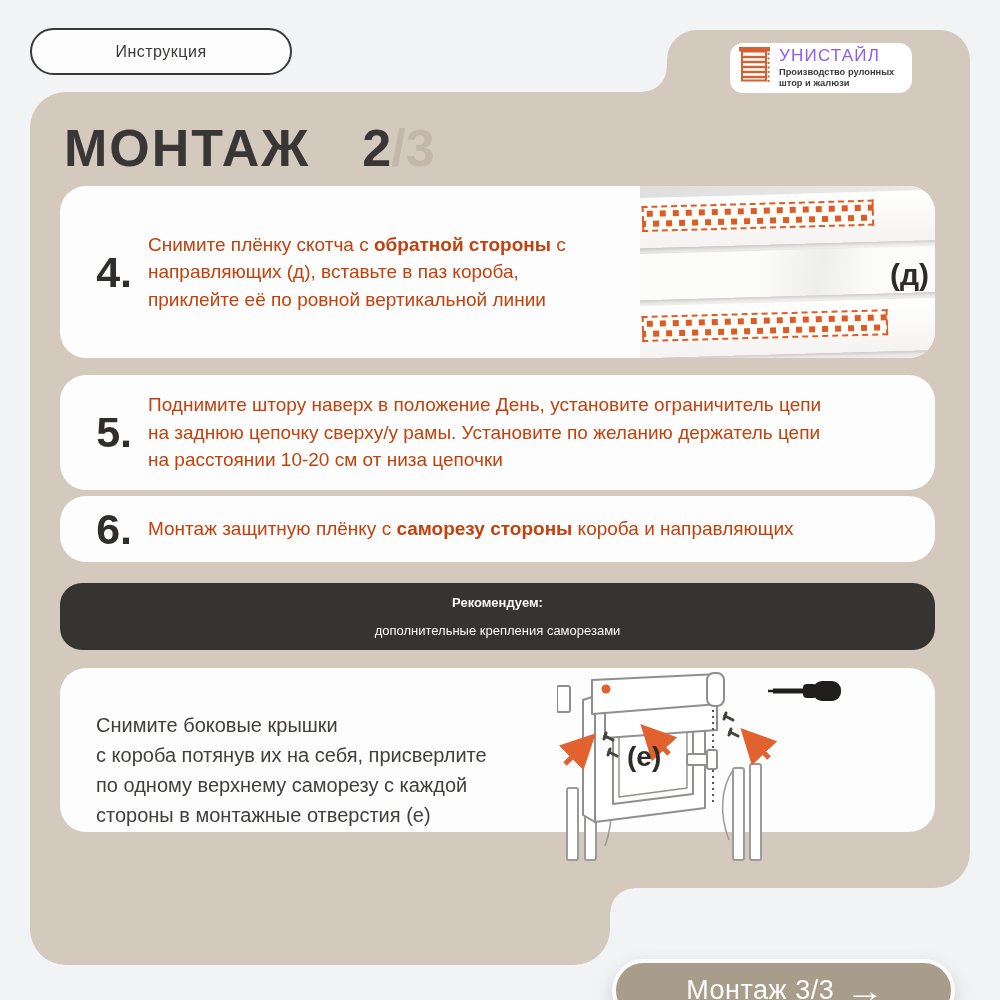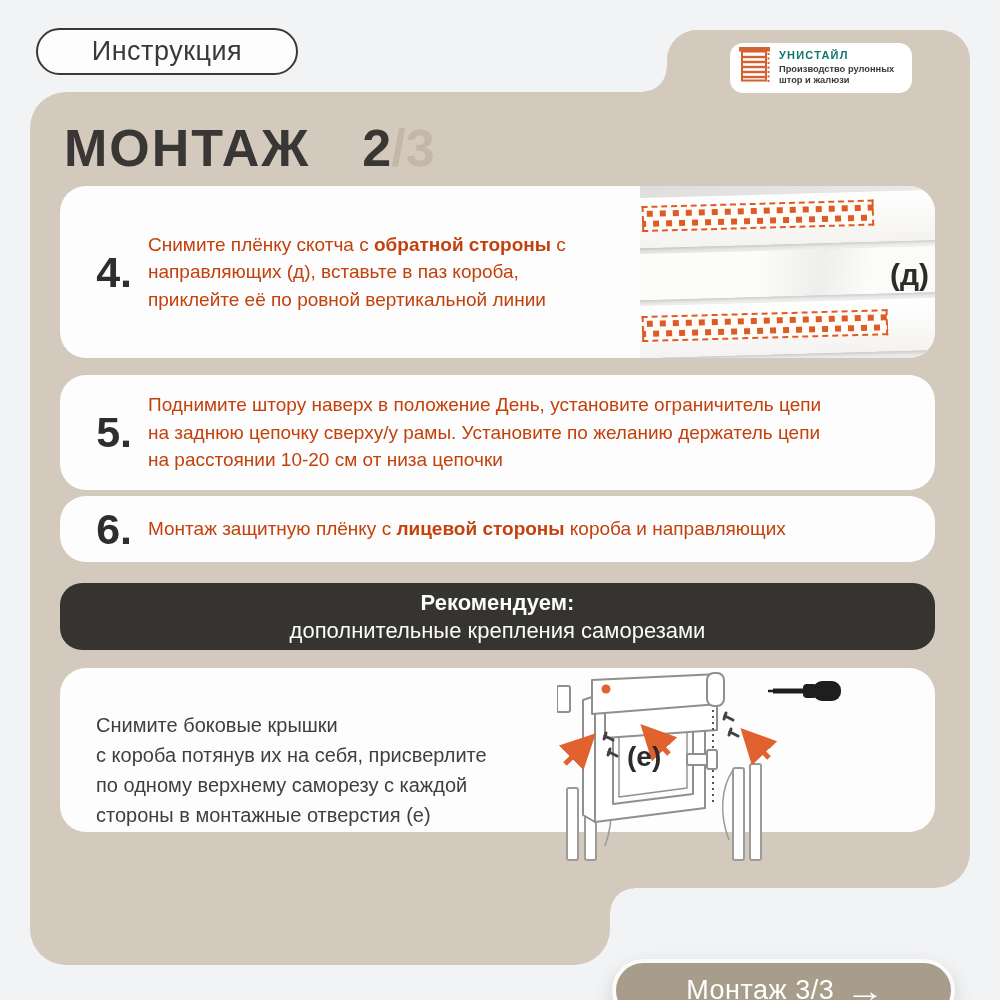--- a/index.html
+++ b/index.html
@@ -5,42 +5,42 @@
   html,body{margin:0;padding:0;}
   body{
     font-family:"Liberation Sans","DejaVu Sans",sans-serif;
     background:#f2f3f5;
     color:#343330;
   }
   .stage{position:relative;width:1000px;height:1000px;background:#f2f3f5;overflow:hidden;}
 
   
   .badge{
-    position:absolute;left:36px;top:28px;width:262px;height:47px;
+    position:absolute;left:30px;top:28px;width:262px;height:47px;
     background:#fdfdfd;border:2px solid #3a3937;border-radius:26px;
     display:flex;align-items:center;justify-content:center;
-    font-size:27px;color:#3a3937;letter-spacing:.5px;box-sizing:border-box;
+    font-size:16px;color:#3a3937;letter-spacing:.5px;box-sizing:border-box;
   }
 
   
   .tab{position:absolute;left:667px;top:30px;width:303px;height:80px;background:#d3c9bc;border-radius:30px 30px 0 0;}
   .tab-concave{position:absolute;left:643px;top:68px;width:24px;height:24px;
     background:radial-gradient(circle 24px at 0 0, rgba(0,0,0,0) 23px, #d3c9bc 24px);}
   .card-main{position:absolute;left:30px;top:92px;width:940px;height:796px;background:#d3c9bc;border-radius:36px 0 36px 0;}
   .card-lower{position:absolute;left:30px;top:850px;width:580px;height:115px;background:#d3c9bc;border-radius:0 0 36px 36px;}
   .notch-concave{position:absolute;left:610px;top:888px;width:24px;height:24px;
     background:radial-gradient(circle 24px at 100% 100%, rgba(0,0,0,0) 23px, #d3c9bc 24px);}
 
   
   .logo-panel{
     position:absolute;left:730px;top:43px;width:182px;height:50px;background:#ffffff;border-radius:13px;
     display:flex;align-items:center;gap:7px;padding:0 8px;box-sizing:border-box;z-index:5;
   }
   .logo-text{display:flex;flex-direction:column;line-height:1;}
-  .logo-name{font-size:11px;font-weight:700;color:#0f766e;letter-spacing:1.2px;}
+  .logo-name{font-size:17px;font-weight:400;color:#8b5cf6;letter-spacing:1.2px;}
   .logo-tag{font-size:9.3px;font-weight:700;color:#3b3a38;margin-top:2.5px;line-height:10.5px;}
 
   
   .title-row{position:absolute;left:64px;top:118px;display:flex;align-items:baseline;z-index:4;}
   .title-main{font-size:52px;font-weight:700;color:#383735;letter-spacing:2px;}
   .title-page{margin-left:52px;font-size:52px;font-weight:700;color:#383735;}
   .title-total{font-size:52px;font-weight:700;color:#c2b7a8;}
 
   
   .step-card{
@@ -76,21 +76,21 @@
     background-position:3px 3px,9px 13px;
   }
   .tape.t1{width:228px;}
   .tape.t3{top:10px;width:242px;}
   .photo-label{position:absolute;right:6px;top:72px;font-size:30px;font-weight:700;color:#2c2b29;z-index:3;}
 
   
   .banner{
     position:absolute;left:60px;top:583px;width:875px;height:67px;background:#363431;border-radius:22px;
     display:flex;flex-direction:column;align-items:center;justify-content:center;z-index:4;
-    color:#fbfbfa;font-size:22px;line-height:28px;
+    color:#fbfbfa;font-size:13px;line-height:28px;
   }
   .banner .b1{font-weight:700;}
 
   
   .final-card{
     position:absolute;left:60px;top:668px;width:875px;height:164px;background:#fdfdfd;border-radius:26px;
     z-index:4;box-sizing:border-box;
   }
   .final-text{
     position:absolute;left:36px;top:50%;transform:translateY(-50%);
@@ -168,21 +168,21 @@
 
   <div class="step-card" id="step5">
     <span class="step-num">5.</span>
     <p class="step-text">Поднимите штору наверх в положение День, установите ограничитель цепи
 на заднюю цепочку сверху/у рамы. Установите по желанию держатель цепи
 на расстоянии 10-20 см от низа цепочки</p>
   </div>
 
   <div class="step-card" id="step6">
     <span class="step-num">6.</span>
-    <p class="step-text"><span>Монтаж защитную плёнку с </span><b>лицевой стороны</b><span> короба и направляющих</span></p>
+    <p class="step-text"><span>Монтаж защитную плёнку с </span><b>саморезу стороны</b><span> короба и направляющих</span></p>
   </div>
 
   <div class="banner">
     <span class="b1">Рекомендуем:</span>
     <span class="b2">дополнительные крепления саморезами</span>
   </div>
 
   <div class="final-card">
     <p class="final-text">Снимите боковые крышки
 с короба потянув их на себя, присверлите

